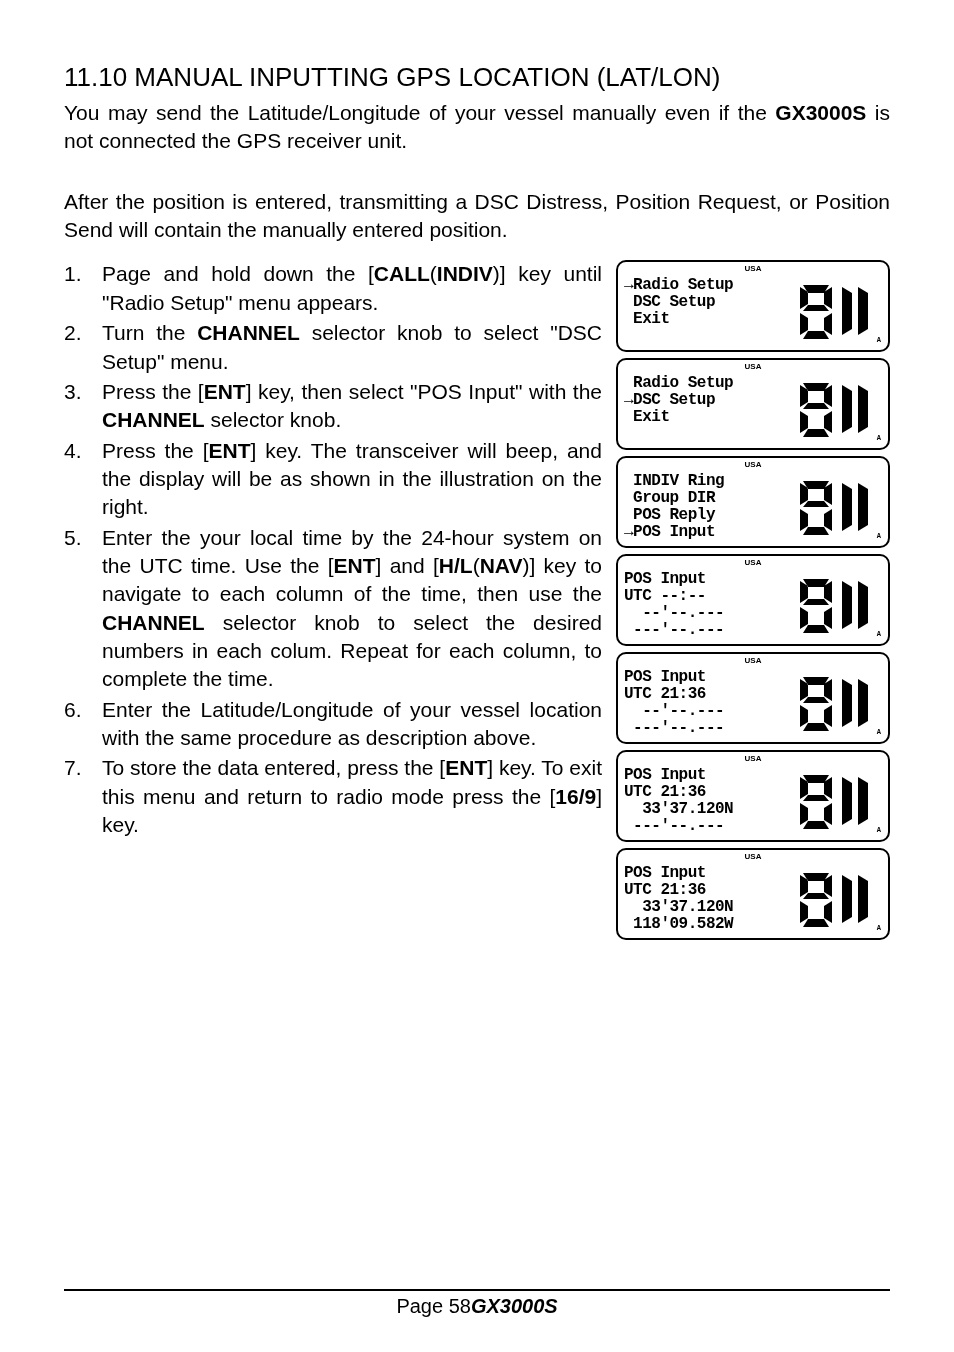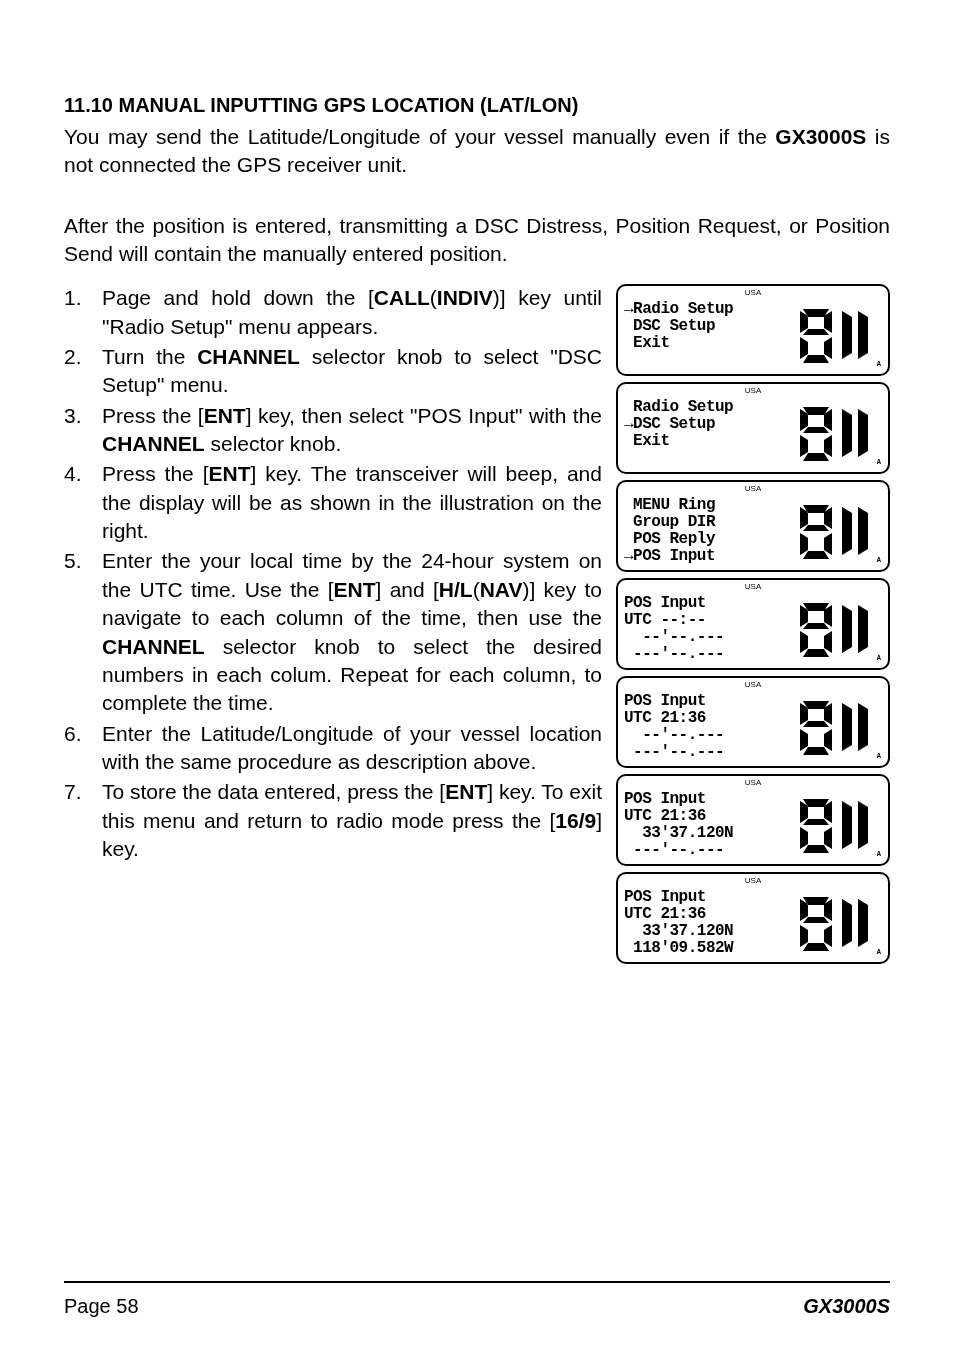--- a/index.html
+++ b/index.html
@@ -8,24 +8,23 @@
     height: 1352px;
     padding: 60px 64px 30px 64px;
     font-family: Arial, Helvetica, sans-serif;
     font-size: 21px;
     line-height: 1.35;
     color: #000;
     background: #fff;
     position: relative;
   }
   .heading {
-    font-weight: bold;
-    font-size: 20px;
+    font-weight: normal;
+    font-size: 26px;
     margin-bottom: 4px;
-    margin-top: 32px;
   }
   .intro {
     text-align: justify;
     margin-bottom: 32px;
   }
   .intro-b { font-weight: bold; }
   .para {
     margin-bottom: 16px;
     text-align: justify;
   }
@@ -61,21 +60,21 @@
   .lcd {
     border: 2px solid #000;
     border-radius: 10px;
     height: 92px;
     position: relative;
     padding: 3px 6px 4px 6px;
     overflow: hidden;
   }
   .lcd .usa {
     font-size: 8px;
-    font-weight: normal;
+    font-weight: bold;
     text-align: center;
     position: absolute;
     top: 2px;
     left: 0; right: 0;
   }
   .lcd .lcd-body {
     display: flex;
     height: 100%;
     gap: 4px;
     padding-top: 12px;
@@ -101,24 +100,24 @@
      font-weight:bold;
      position:absolute;
      bottom:5px;
      right:7px;
   }
 
   .footer {
     position: absolute;
     left: 64px; right: 64px; bottom: 32px;
     border-top: 2px solid #000;
-    padding-top: 10px;
+    padding-top: 2px;
     display: flex;
     align-items: center;
-    justify-content: space-between;
+    justify-content: center;
     font-size: 20px;
   }
   .footer .model { font-style: italic; font-weight: bold; }
   .footer .brand {
     display: flex; align-items: center; gap: 8px;
     font-weight: bold; font-size: 18px; letter-spacing: 1px;
   }
   .brand svg { display:block; }
 </style>
 </head>
@@ -230,21 +229,21 @@
               </g>
             </svg>
         </div>
       </div>
       <div class="seg-block">A</div>
     </div>
 
     <div class="lcd">
       <div class="usa">USA</div>
       <div class="lcd-body">
-        <div class="lcd-text"> MENU Ring
+        <div class="lcd-text"> INDIV Ring
  Group DIR
  POS Reply
 →POS Input</div>
         <div class="digits">
           <svg width="84" height="58" viewBox="0 0 84 58">
               <g fill="#000">
                 <path d="M5 2 h26 l-5 8 h-16 z M2 4 v22 l8 -5 v-12 z M34 4 v22 l-8 -5 v-12 z M5 28 h26 l-5 -6 h-16 z M2 30 v22 l8 -5 v-12 z M34 30 v22 l-8 -5 v-12 z M5 56 h26 l-5 -8 h-16 z"></path>
                 <g transform="translate(42,0)">
                   <path d="M2 4 v48 l10 -6 v-36 z"></path>
                 </g>

